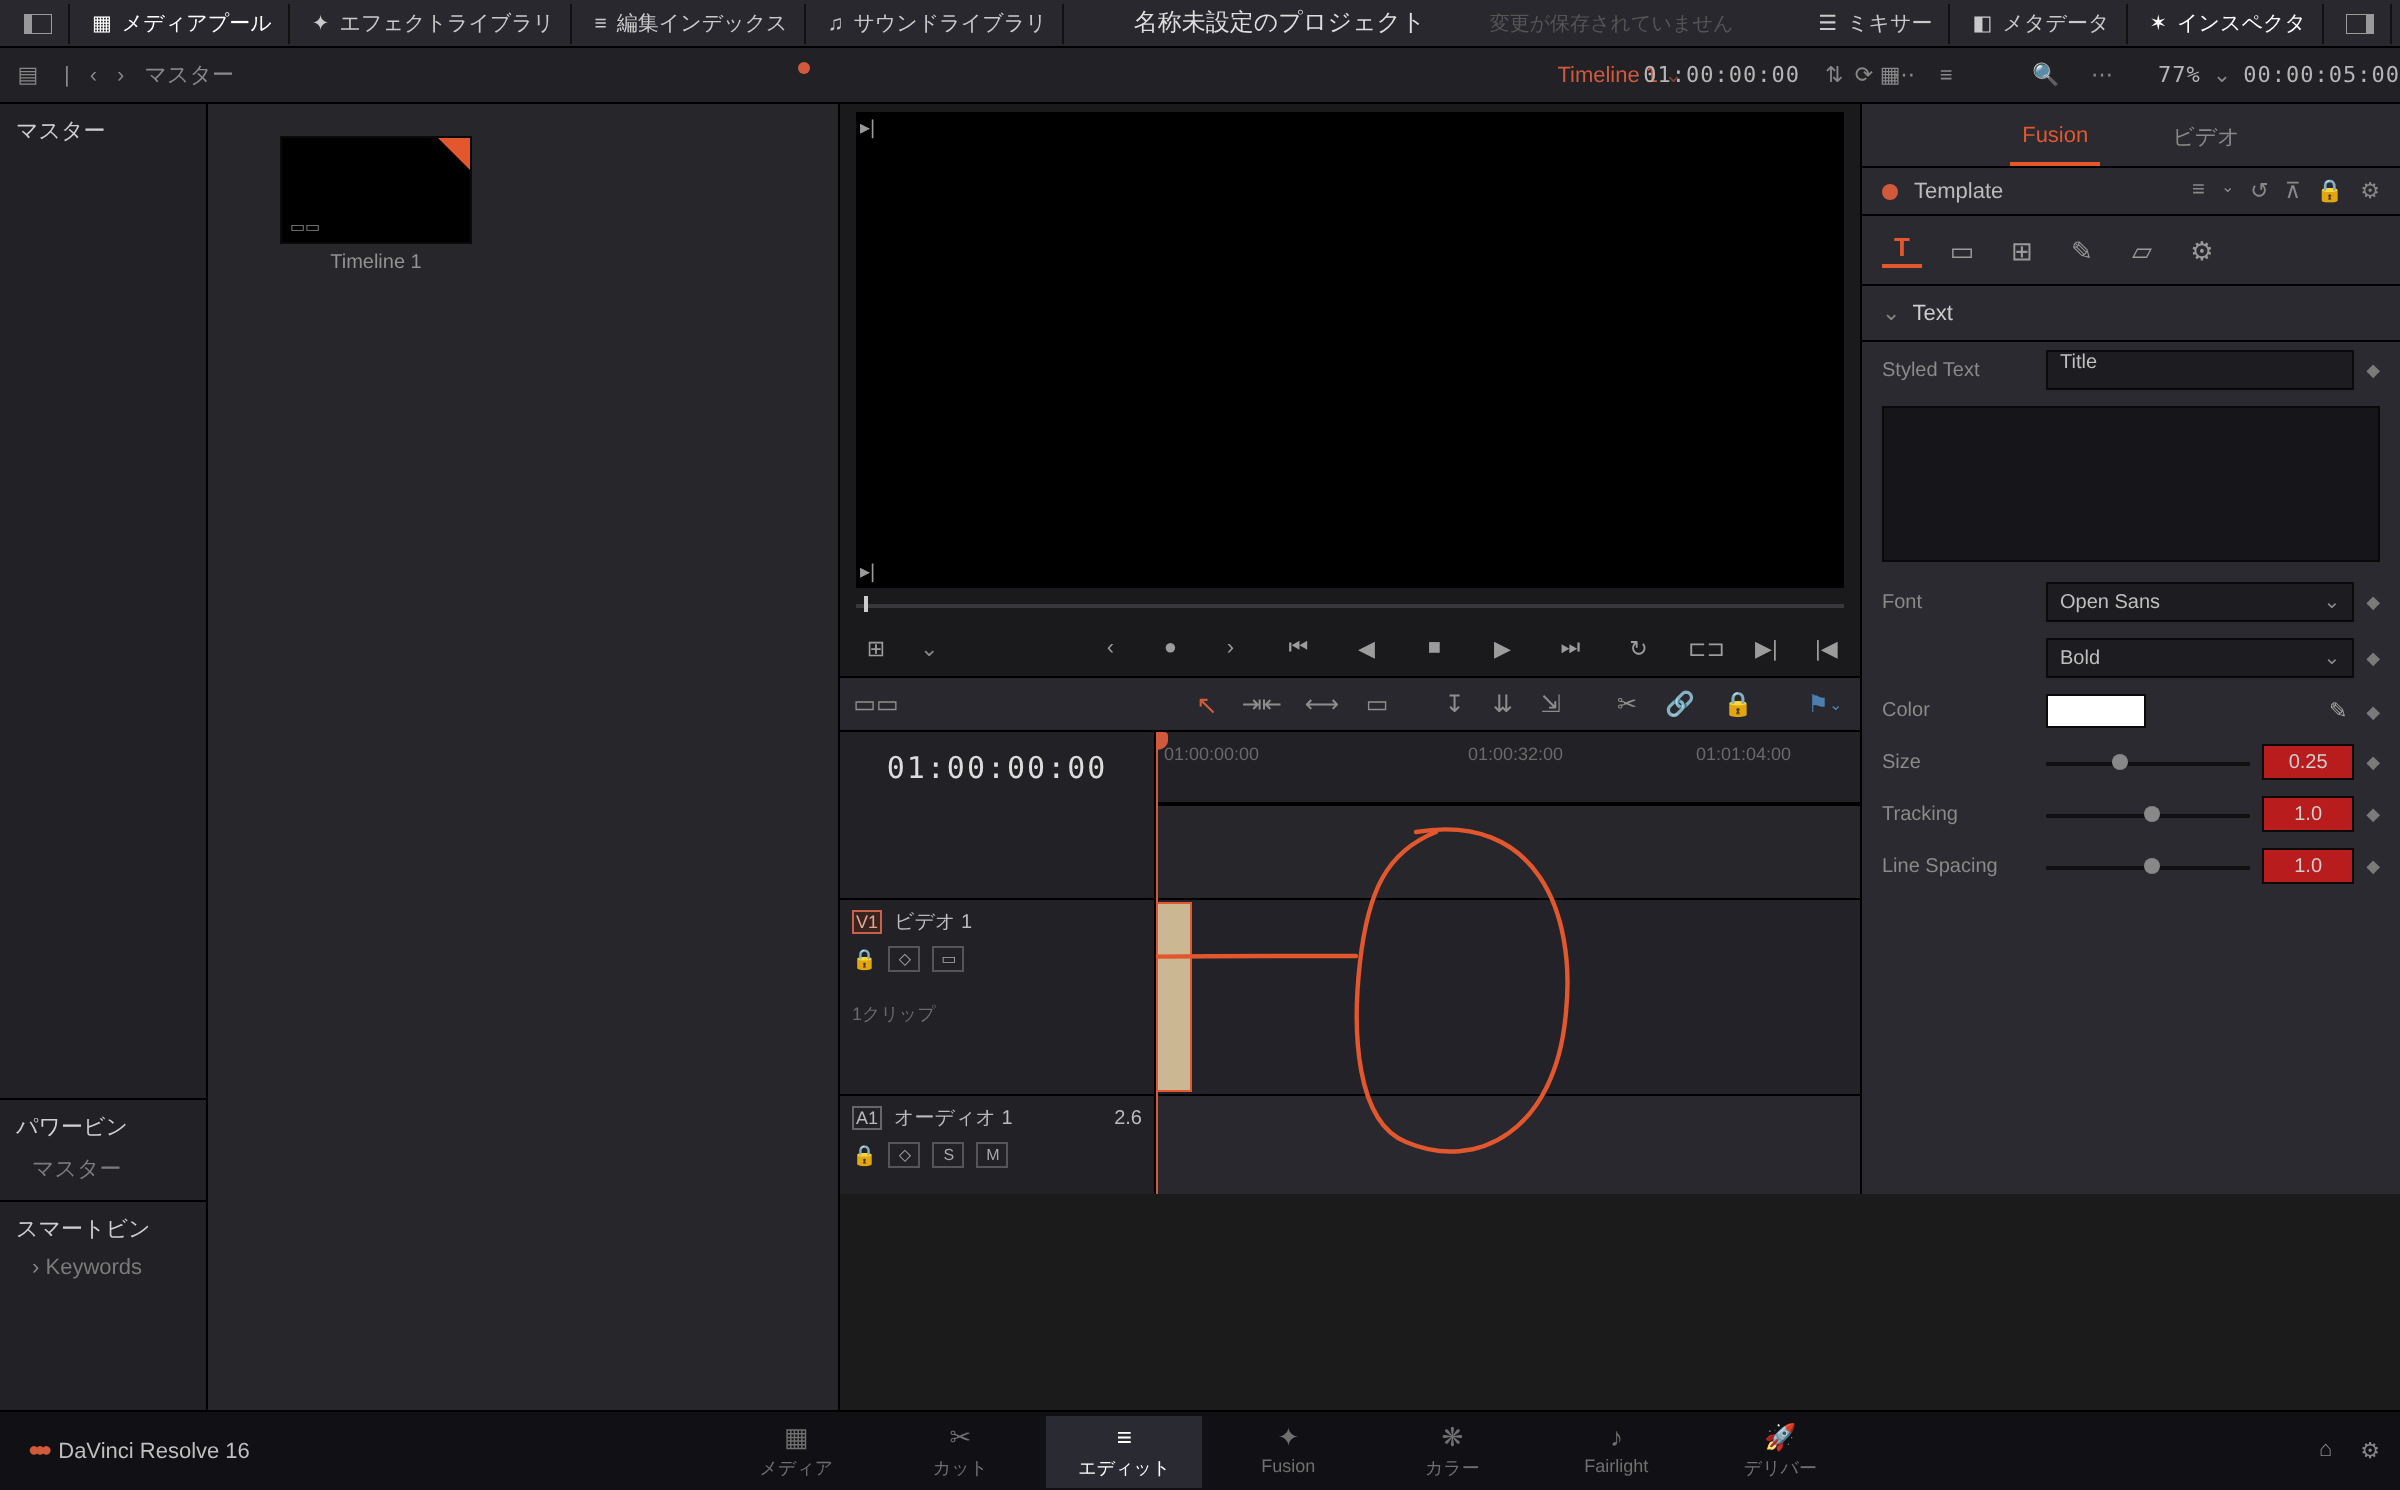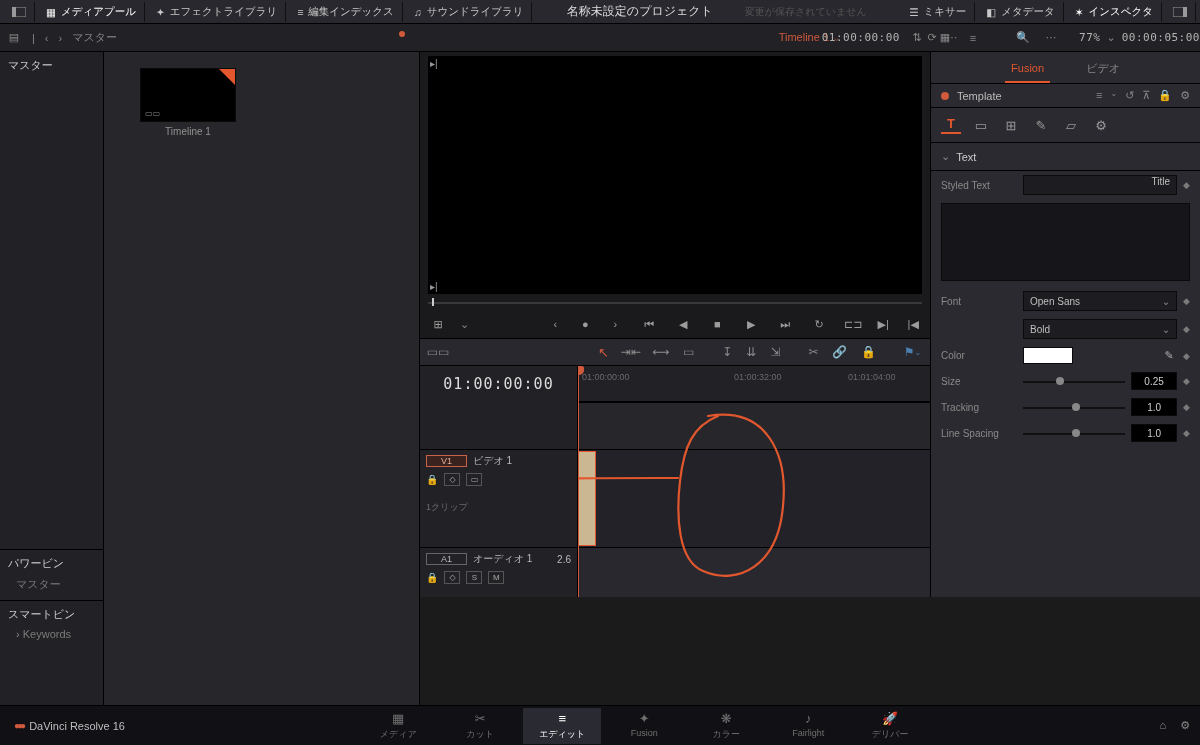--- a/index.html
+++ b/index.html
@@ -64,21 +64,21 @@
 .arrow-red{ color:#d15a3d; font-size:13px;}
 .tool-ic{ width:16px; height:14px; display:flex; align-items:center; justify-content:center; font-size:12px;}
 
 
 .timeline{ flex:1; display:flex; min-height:0; background:#212126;}
 .tl-head{ width:158px; border-right:1px solid #000; display:flex; flex-direction:column;}
 .tl-body{ flex:1; position:relative; overflow:hidden;}
 .tc-display{ height:36px; display:flex; align-items:center; justify-content:center; font-family:Consolas,monospace; font-size:15px; color:#dcdcdc; letter-spacing:1px;}
 .track-hdr{ border-top:1px solid #000; padding:4px 6px;}
 .track-top{ display:flex; align-items:center; gap:6px; margin-bottom:5px;}
-.track-id{ border:1px solid #666; padding:0 14px; font-size:9px; color:#bbb;}
+.track-id{ border:1px solid #666; padding:0 1px; font-size:9px; color:#bbb;}
 .track-id.v{ border-color:#c9604a; background:#3a231e; color:#e2a896;}
 .track-name{ color:#bbb; font-size:10px;}
 .track-ctrls{ display:flex; gap:6px; align-items:center;}
 .mini{ width:16px; height:13px; border:1px solid #555; display:flex; align-items:center; justify-content:center; font-size:8px; color:#aaa;}
 .lock{ font-size:10px; color:#888;}
 .video-track{height:98px;}
 .clip-cnt{ color:#6a6a6a; font-size:9px; margin-top:15px;}
 
 .ruler{ height:36px; border-bottom:1px solid #000; position:relative; font-family:Consolas,monospace; font-size:9px; color:#6a6a6a;}
 .ruler-tick{ position:absolute; top:6px;}
@@ -98,23 +98,23 @@
 .insp-tabs{ height:32px; display:flex; align-items:flex-end; gap:30px; justify-content:center; border-bottom:1px solid #000;}
 .insp-tab{ padding:4px 6px 7px 6px; color:#888; font-size:11px;}
 .insp-tab.active{ color:#e2572e; border-bottom:2px solid #e2572e;}
 .insp-row{ display:flex; align-items:center; padding:5px 10px; gap:8px; border-bottom:1px solid #000; color:#bbb;}
 .insp-ic-row{ display:flex; gap:10px; padding:8px 10px; border-bottom:1px solid #000;}
 .insp-ic{ width:20px; height:18px; display:flex; align-items:center; justify-content:center; color:#999; font-size:13px;}
 .insp-ic.active{ color:#e2572e; border-bottom:2px solid #e2572e; padding-bottom:2px;}
 .insp-collapse{ display:flex; align-items:center; gap:6px; padding:7px 10px; border-bottom:1px solid #000; color:#ccc;}
 .field-row{ display:flex; align-items:center; padding:4px 10px; gap:6px;}
 .field-label{ width:76px; text-align:left; font-size:10px; color:#8a8a8a;}
-.field-input{ flex:1; height:20px; background:#1d1d21; border:1px solid #0a0a0a; color:#bfbfbf; padding:0 6px; font-size:10px;text-align:right;}
+.field-input{ flex:1; height:20px; background:#1d1d21; border:1px solid #0a0a0a; color:#bfbfbf; padding:0 6px; font-size:10px;}
 .field-select{ flex:1; height:20px; background:#1d1d21; border:1px solid #0a0a0a; color:#bfbfbf; padding:0 6px; font-size:10px; display:flex; align-items:center; justify-content:space-between;}
-.field-num{ width:46px; height:18px; background:#000000; border:1px solid #0a0a0a; color:#cfcfcf; text-align:center; font-size:10px; line-height:18px;}
+.field-num{ width:46px; height:18px; background:#b91c1c; border:1px solid #0a0a0a; color:#cfcfcf; text-align:center; font-size:10px; line-height:18px;}
 .slider{ flex:1; height:18px; position:relative;}
 .slider-line{ position:absolute; left:0; right:0; top:9px; height:2px; background:#111;}
 .slider-knob{ position:absolute; top:5px; width:8px; height:8px; background:#888; border-radius:50%;}
 .swatch{ width:50px; height:17px; background:#fff; border:1px solid #0a0a0a;}
 .big-text-preview{ height:78px; margin:4px 10px 6px 10px; background:#15151a; border:1px solid #0a0a0a;}
 .dot{ width:8px; height:8px; border-radius:50%; background:#d15a3d;}
 .diamond{ color:#7a7a7a; margin-left:auto; font-size:9px;}
 .template-icons{ margin-left:auto; display:flex; gap:8px; color:#888;}
 
 

